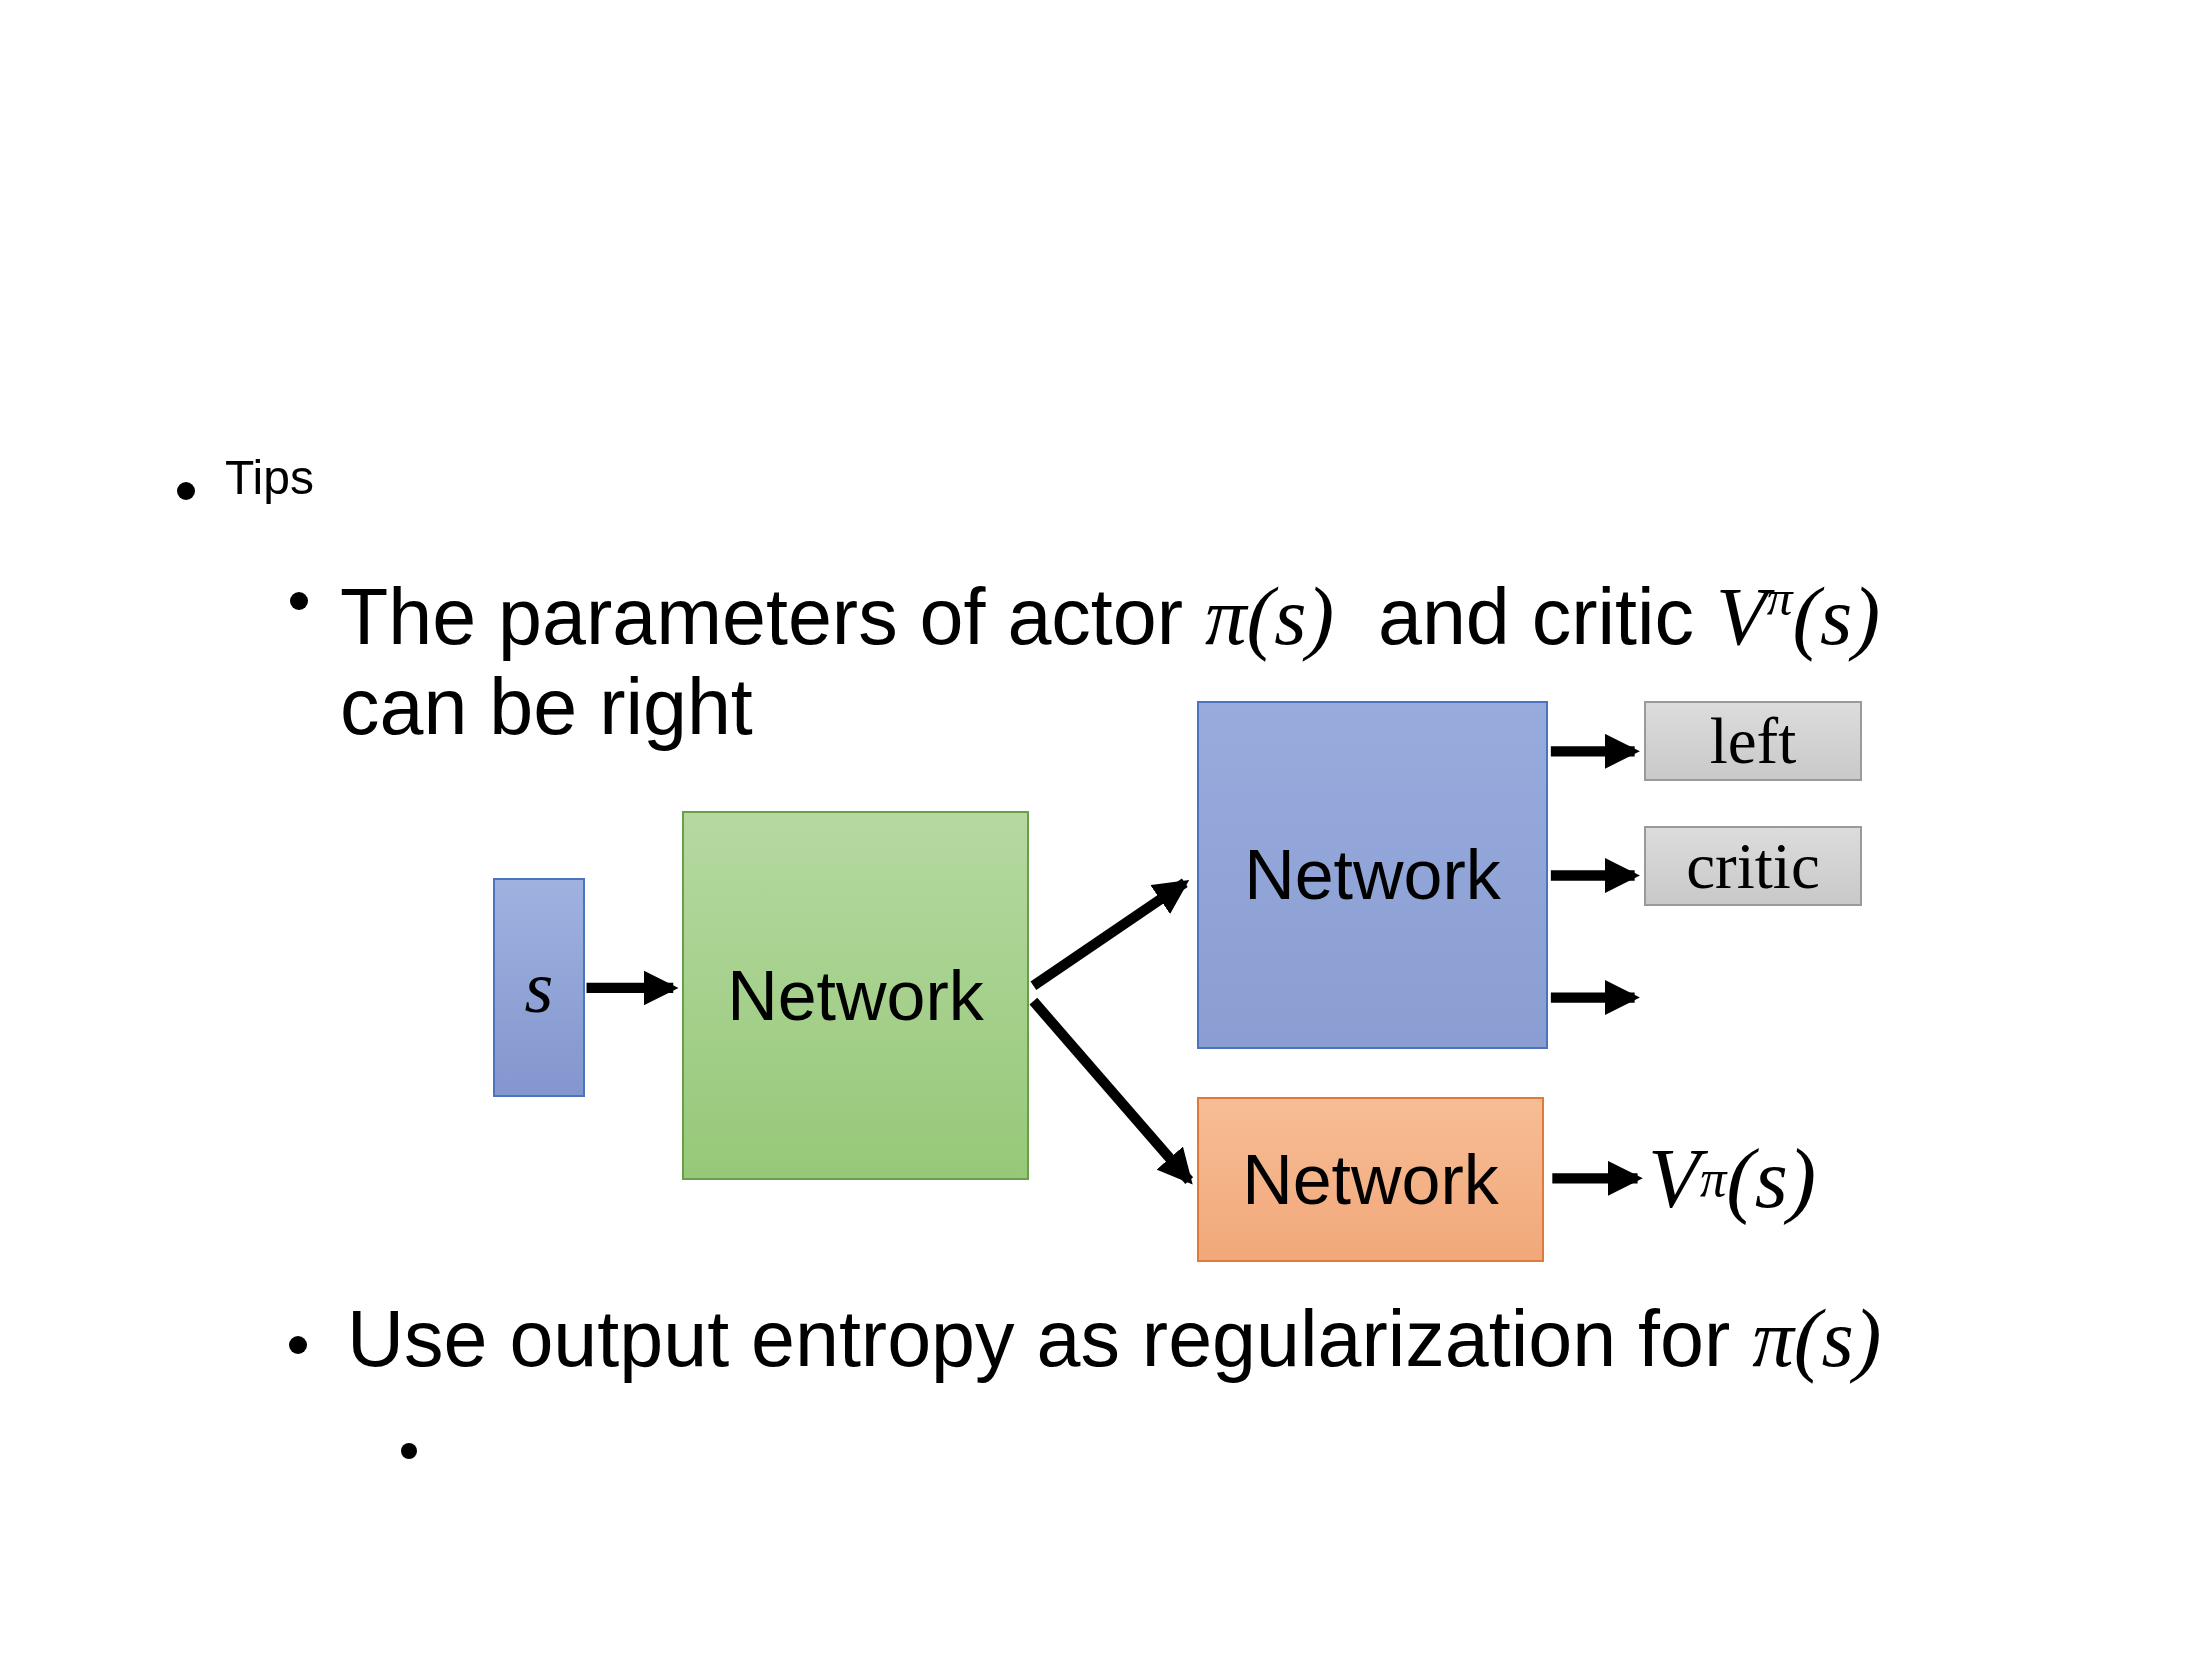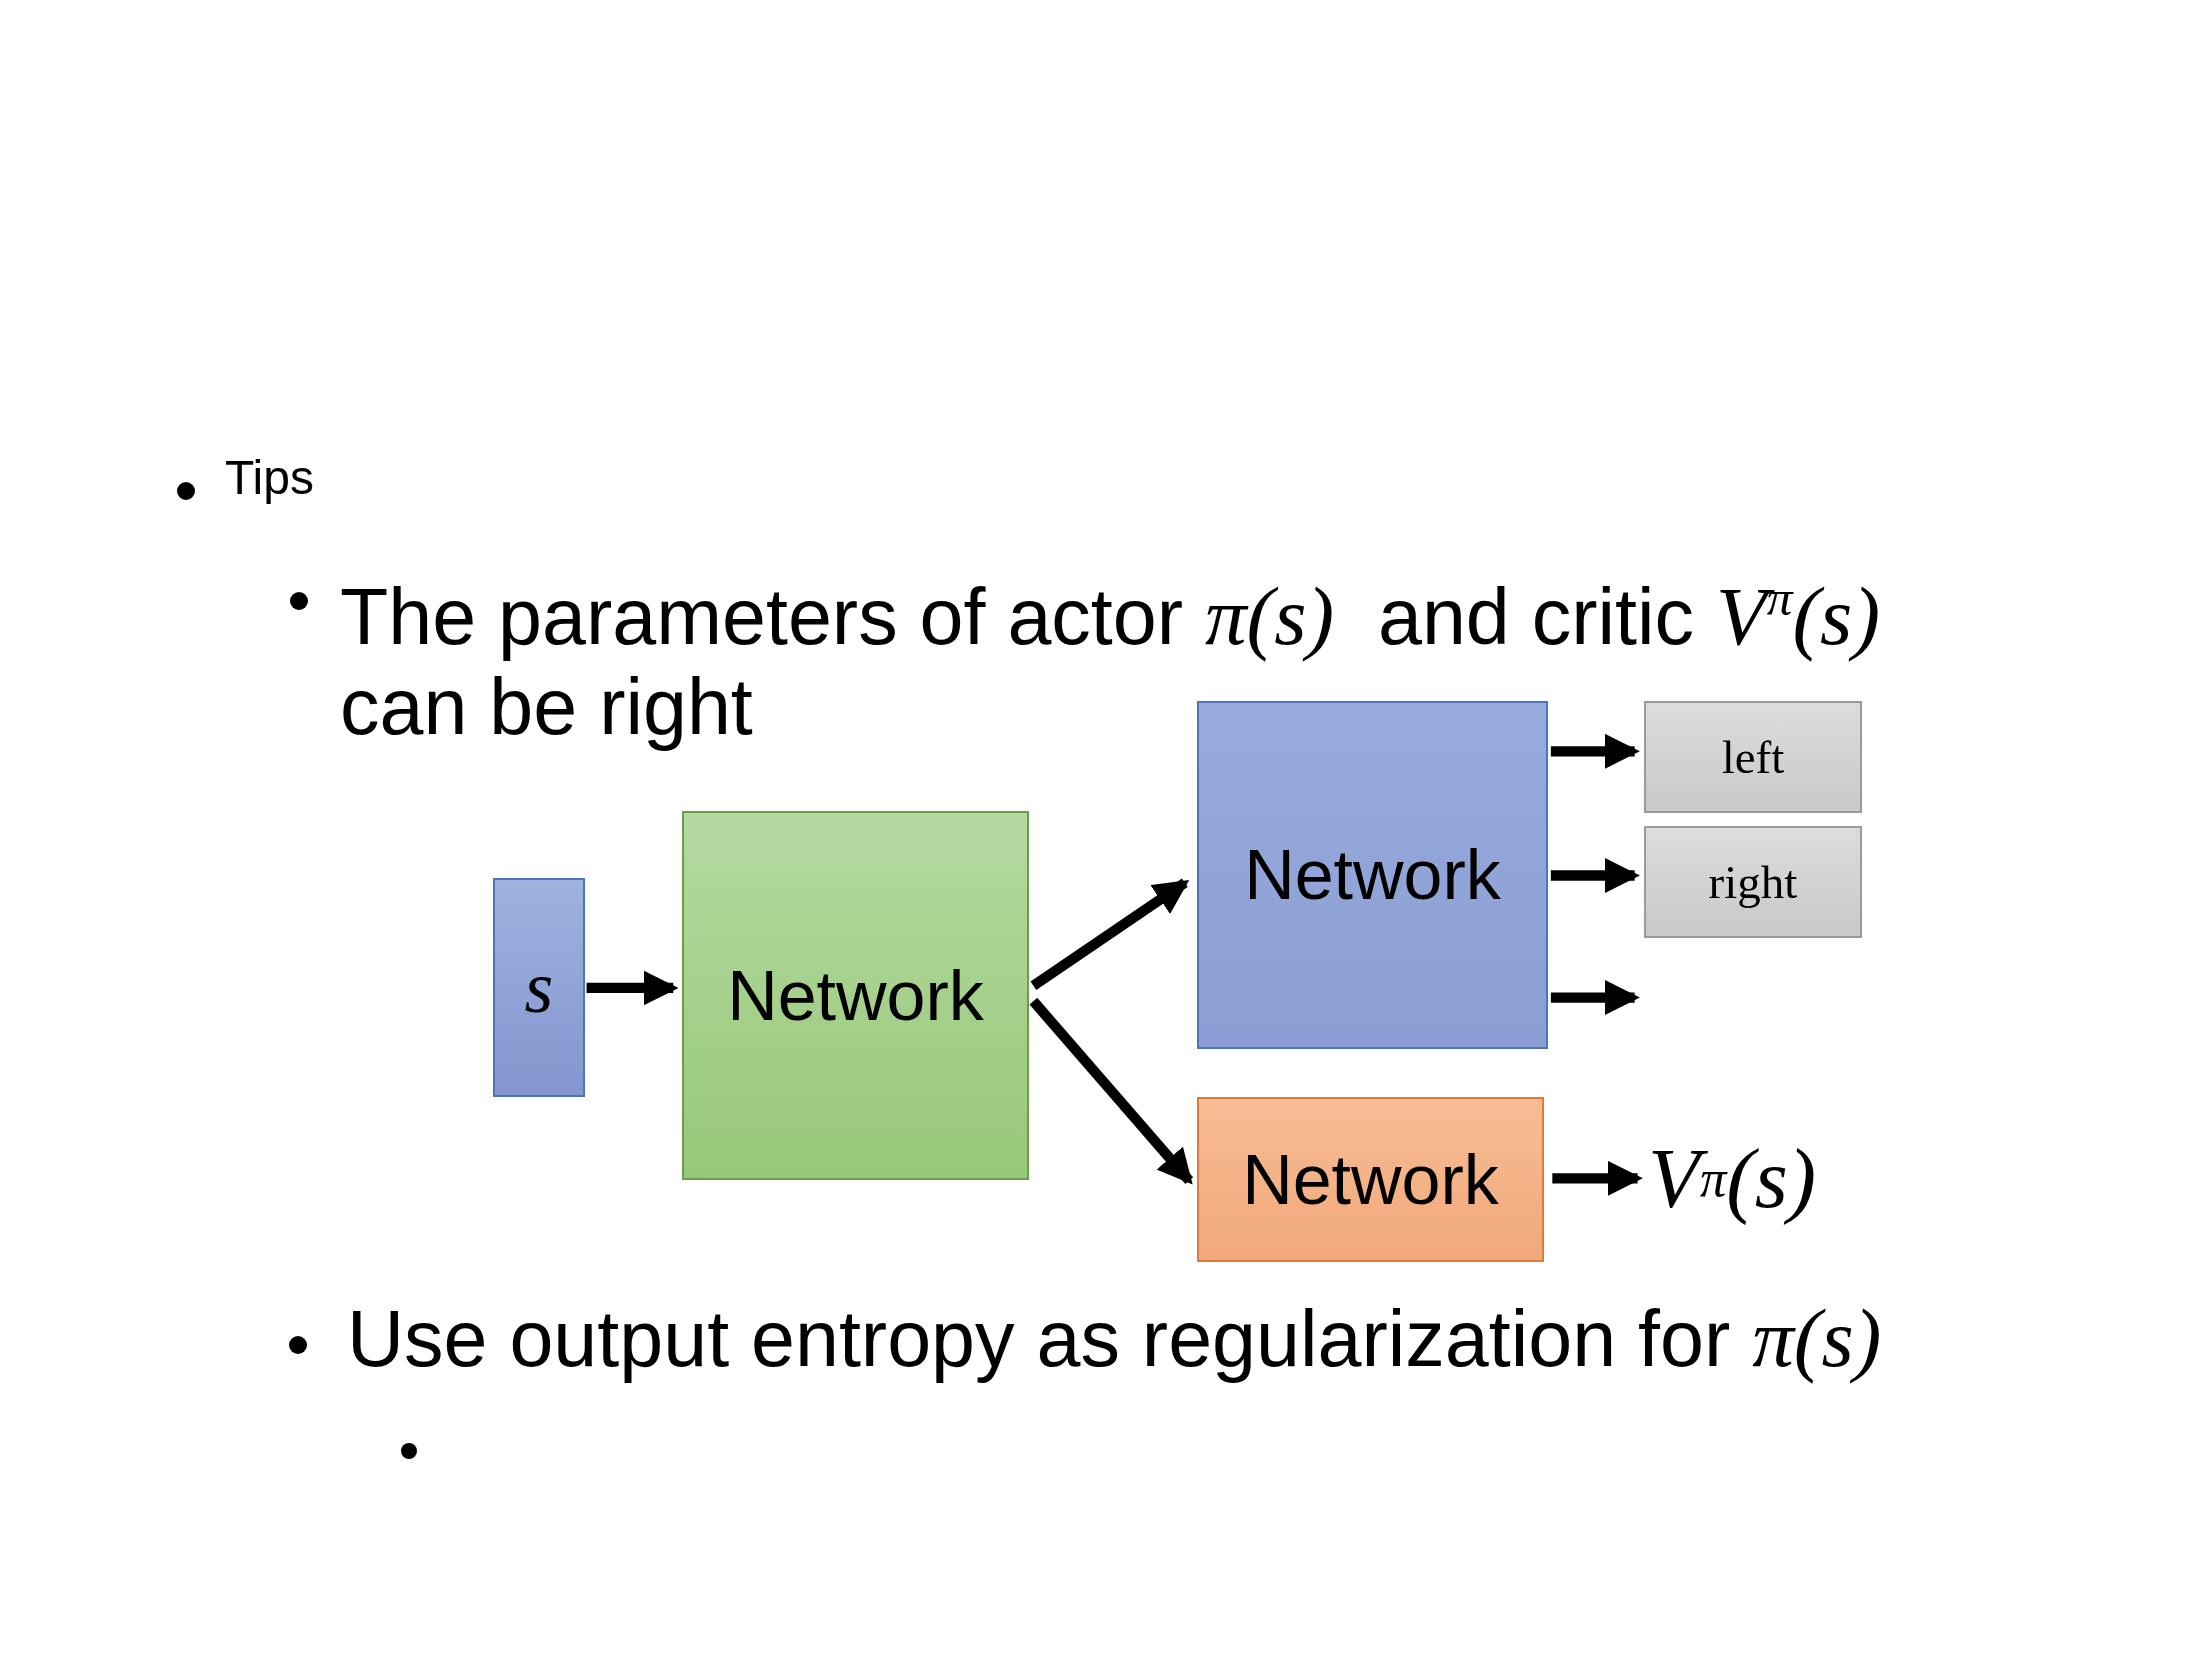--- a/index.html
+++ b/index.html
@@ -37,23 +37,23 @@
     left:1197px;top:701px;width:351px;height:348px;
     background:linear-gradient(180deg,#98abdd,#8a9ed3);border:2.2px solid #4d73be;
     font-size:70px;
   }
   .box-critic{
     left:1197px;top:1097px;width:347px;height:165px;
     background:linear-gradient(180deg,#f7bd94,#f1a87a);border:2.2px solid #e0793a;
     font-size:70px;
   }
   .box-action{
-    left:1644px;width:218px;height:112px;
+    left:1644px;width:218px;height:80px;
     background:linear-gradient(180deg,#dcdcdc,#c9c9c9);border:2.2px solid #9a9a9a;
-    font-family:"Liberation Serif",serif;font-size:47px;
+    font-family:"Liberation Serif",serif;font-size:65px;
   }
   .act-left{top:701px;}
   .act-right{top:826px;}
   .act-fire{top:950px;}
   .value-out{
     left:1648px;top:1123px;height:110px;display:flex;align-items:center;
     font-family:"Liberation Serif",serif;font-style:italic;font-size:85px;white-space:nowrap;
   }
   .value-out sup{font-size:0.62em;}
   svg.arrows{position:absolute;left:0;top:0;width:2205px;height:1654px;pointer-events:none;}
@@ -80,21 +80,21 @@
   <div class="abs box box-actor">
     <span>Network</span>
   </div>
   <div class="abs box box-critic">
     <span>Network</span>
   </div>
   <div class="abs box box-action act-left">
     <span>left</span>
   </div>
   <div class="abs box box-action act-right">
-    <span>right</span>
+    <span>critic</span>
   </div>
   <div class="abs value-out">
     <span>V</span>
       <sup>π</sup>
       <span>(s)</span>
   </div>
 
   <svg class="arrows" viewBox="0 0 3000 2250">
     <defs>
       <marker id="ah" viewBox="0 0 10 10" refX="8.5" refY="5" markerWidth="3.4" markerHeight="3.4" orient="auto" markerUnits="strokeWidth">

